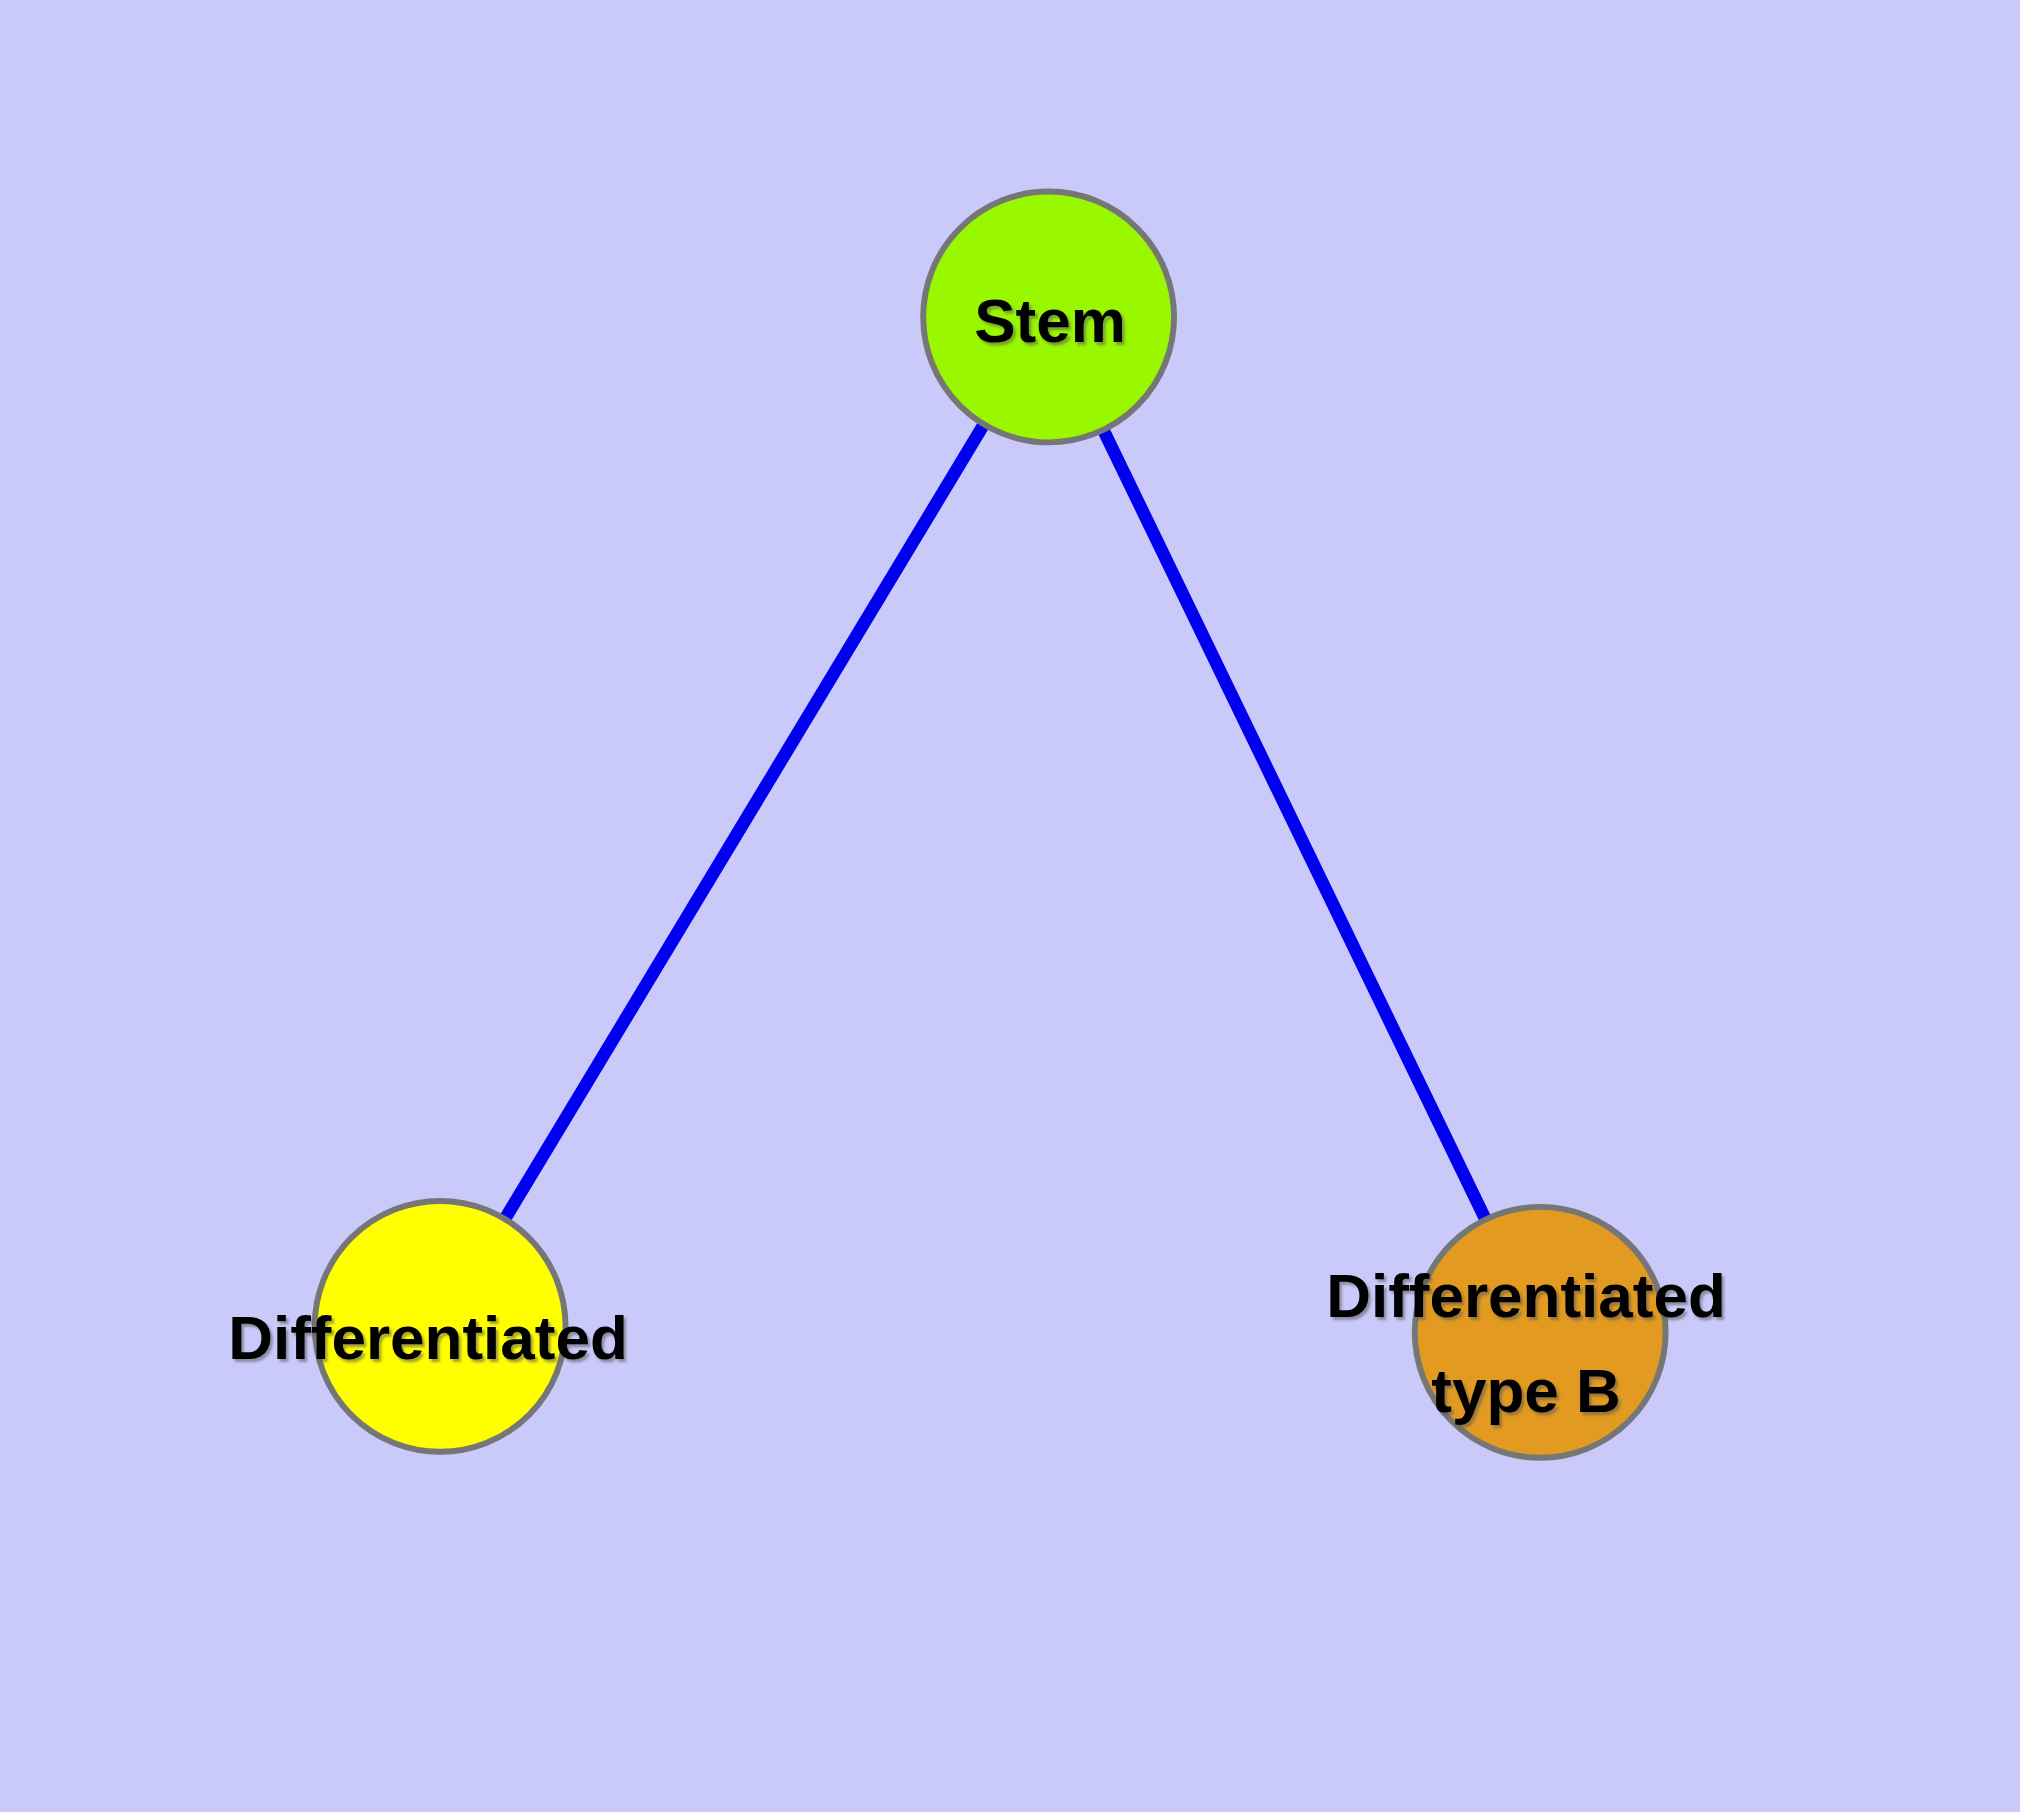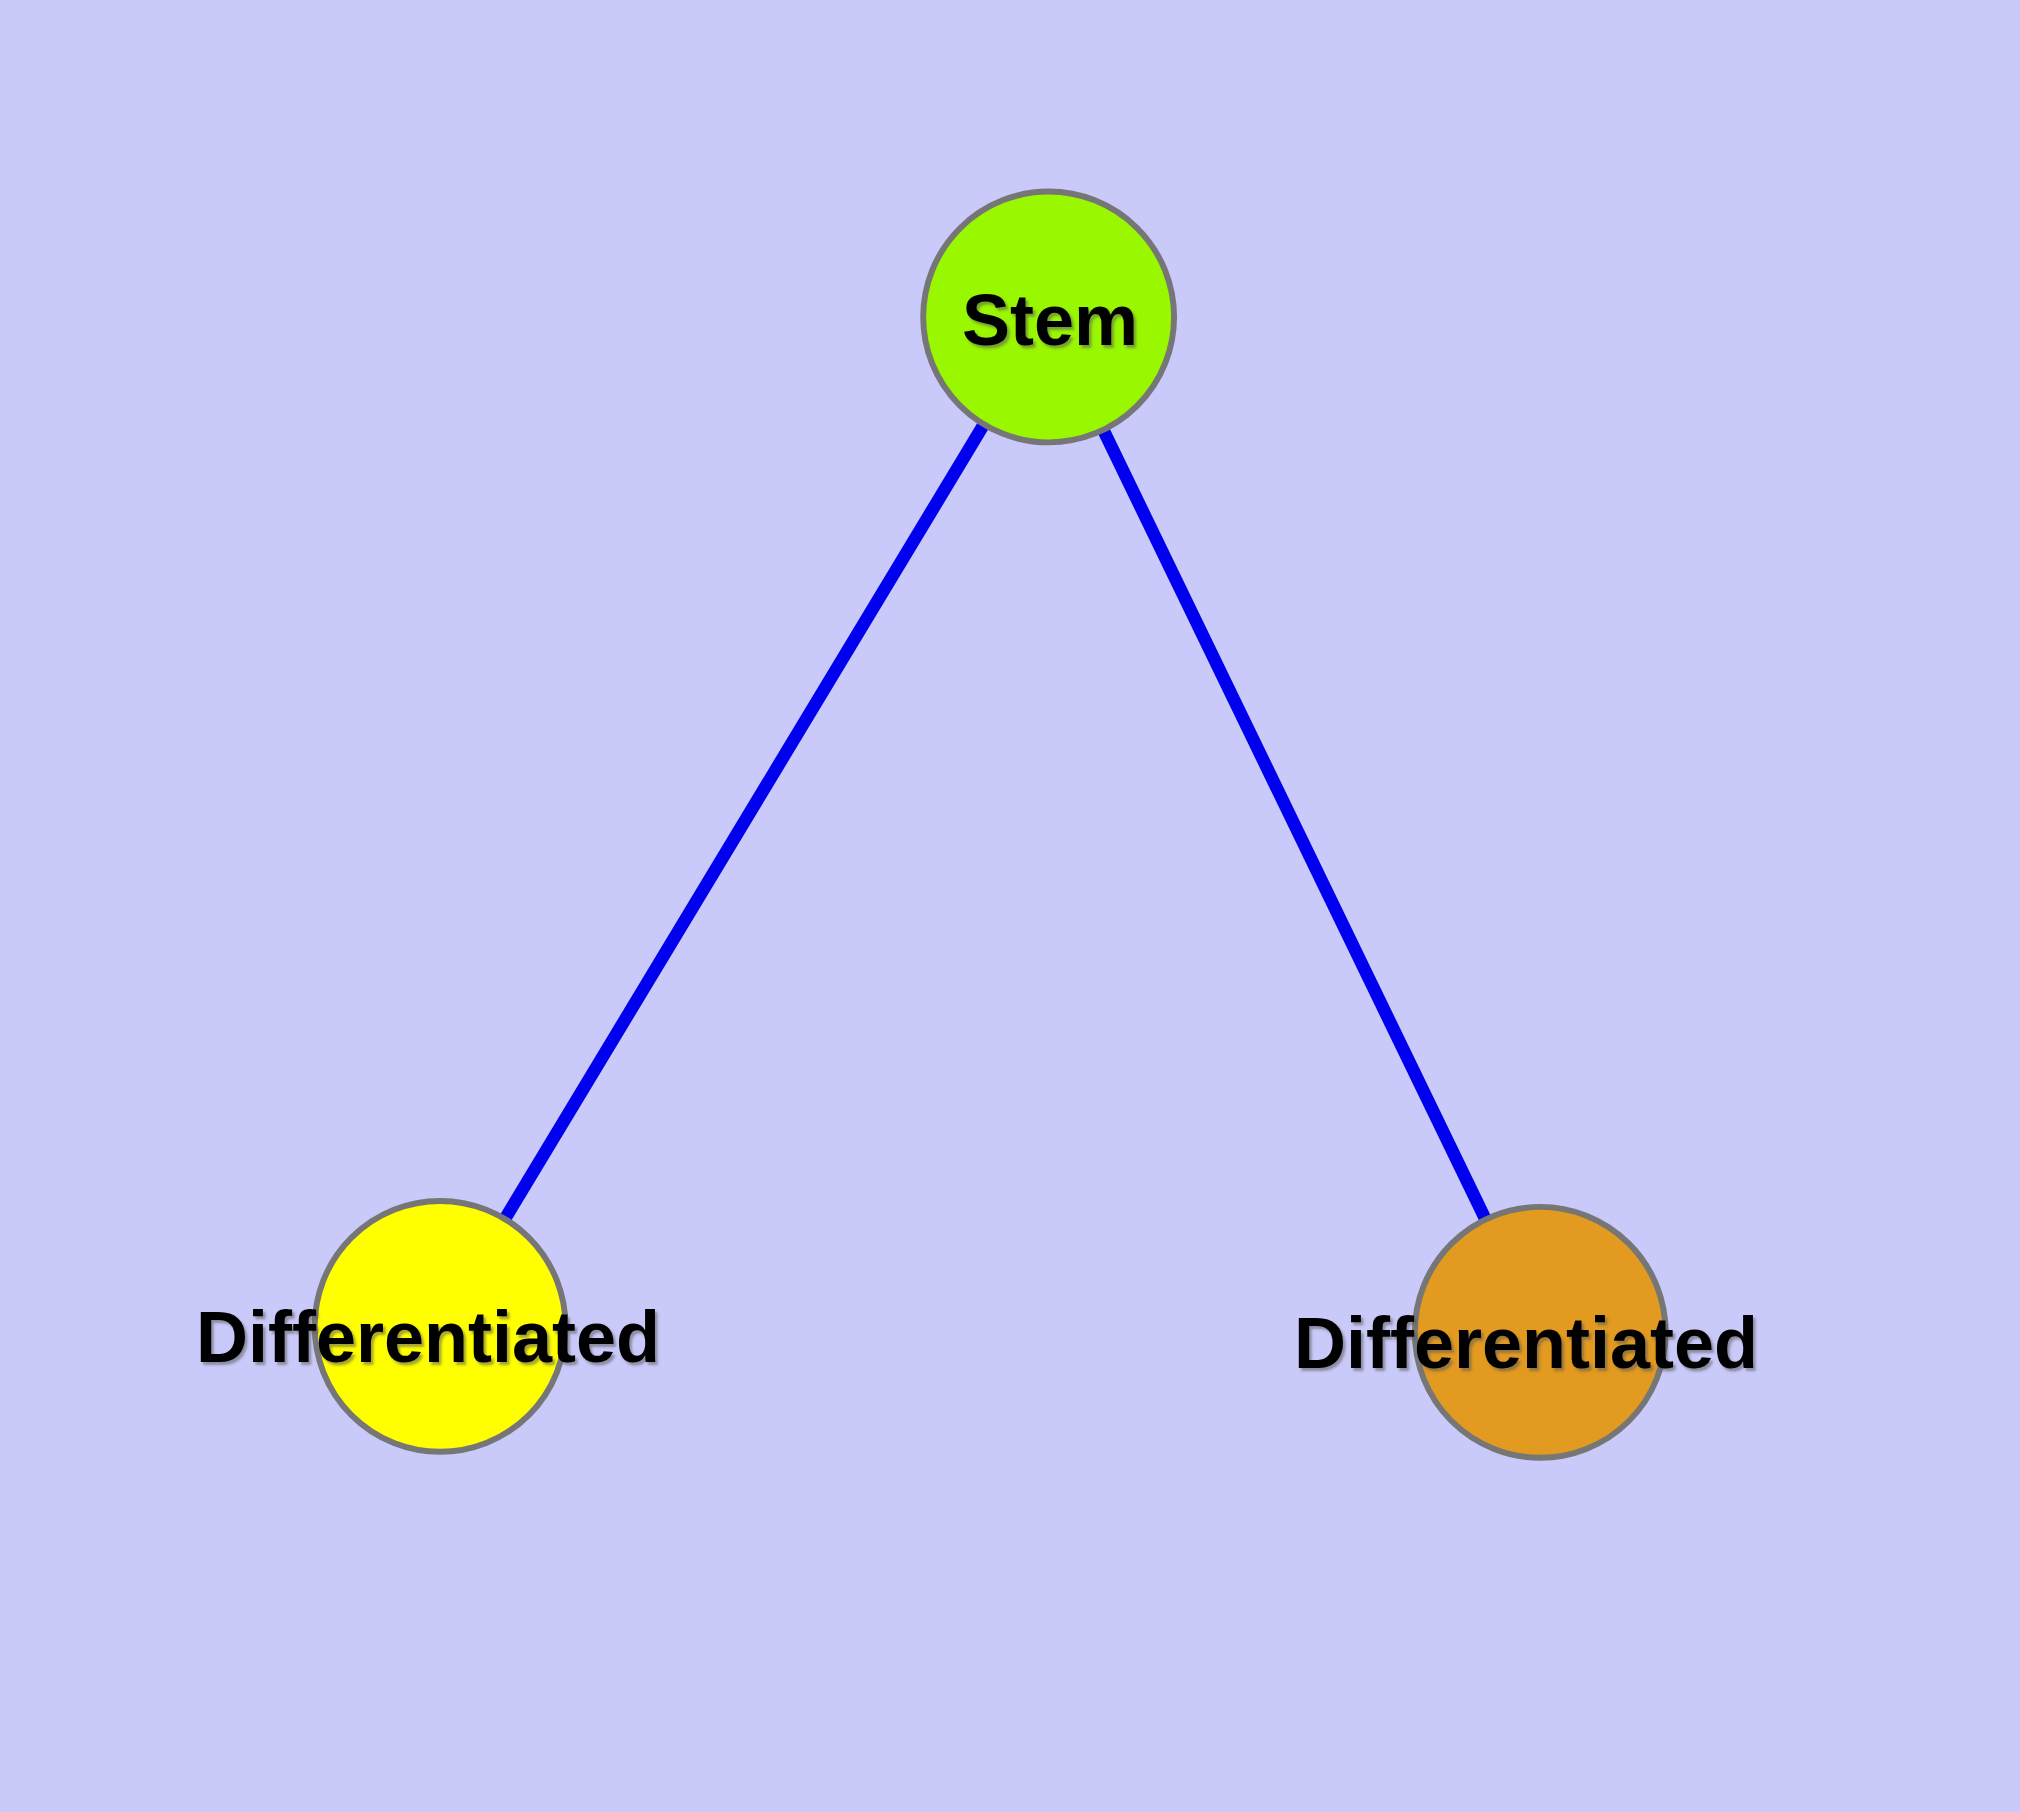--- a/index.html
+++ b/index.html
@@ -35,21 +35,21 @@
     stroke: var(--node-border, #767676);
     stroke-width: 7;
   }
   .node-label {
     position: absolute;
     transform: translate(-50%, -50%);
     text-align: center;
     white-space: nowrap;
     color: var(--text, #000000);
     font-weight: bold;
-    font-size: 72px;
+    font-size: 62px;
     line-height: 95px;
     text-shadow: 2.5px 3.4px 2.5px rgba(90, 90, 90, 0.55);
   }
   .label-line { display: block; }
   .label-line:empty { display: none; }
 </style>
 </head>
 <body style="--bg: #CACAFA; --edge: #0000EE; --node-border: #767676; --text: #000000;">
 
 <div class="canvas">
@@ -68,16 +68,17 @@
     <span class="label-line">Stem</span>
 
   </div>
 
   <div class="node-label" style="left:428px; top:1337px;">
     <span class="label-line">Differentiated</span>
   </div>
 
   <div class="node-label" style="left:1526px; top:1343px;">
     <span class="label-line">Differentiated</span>
+    <span class="label-line">type B</span>
   </div>
 
 </div>
 
 
 </body></html>

